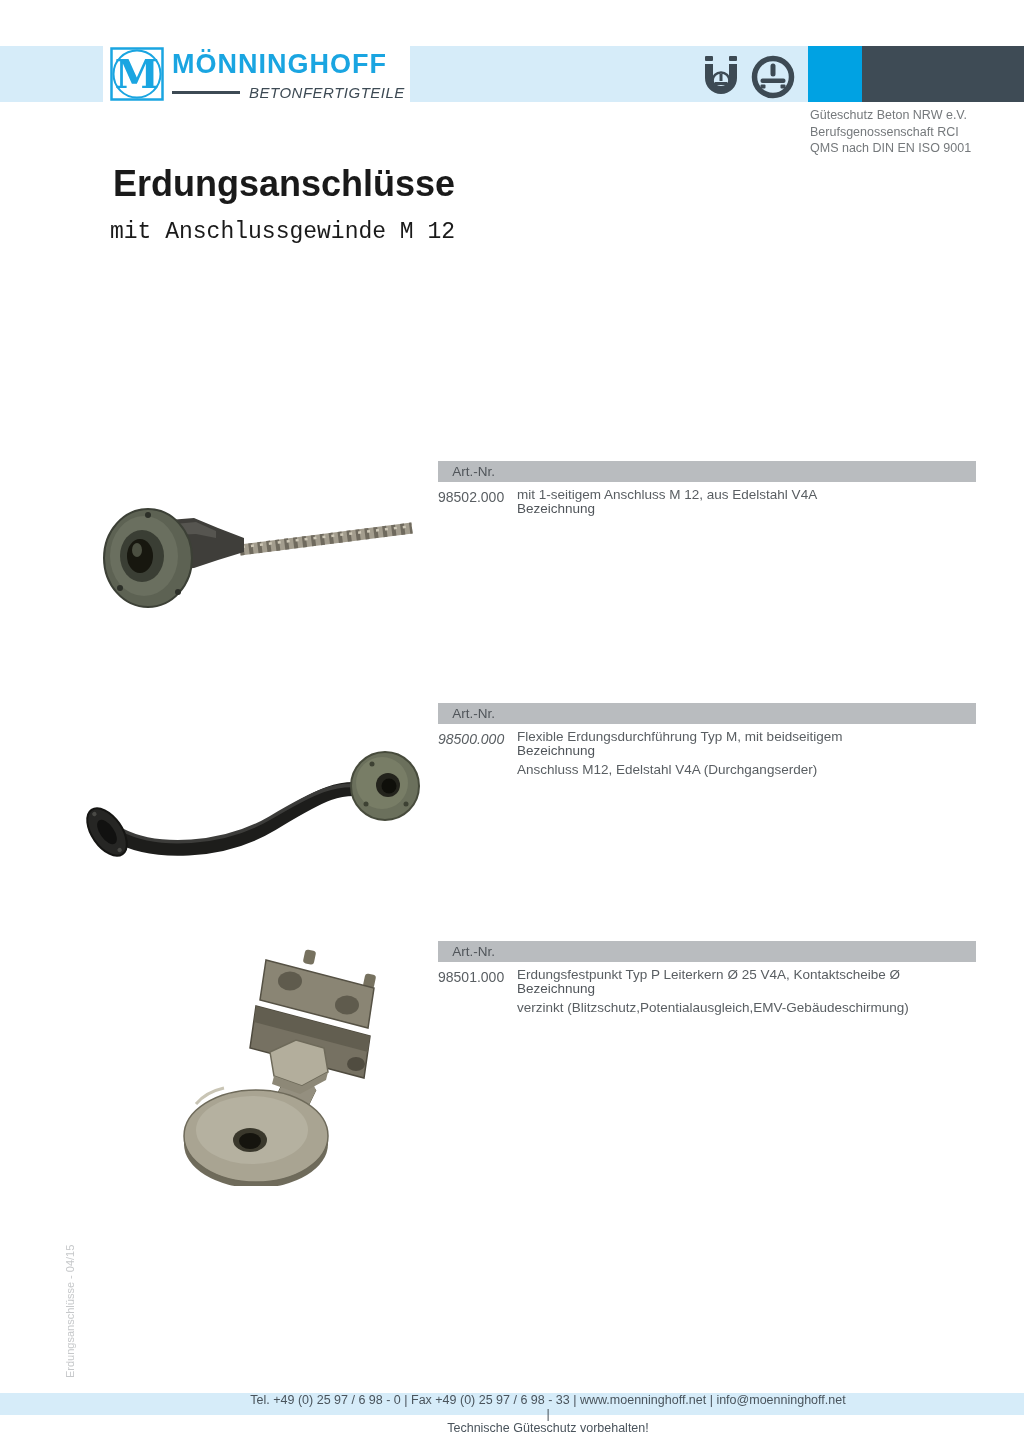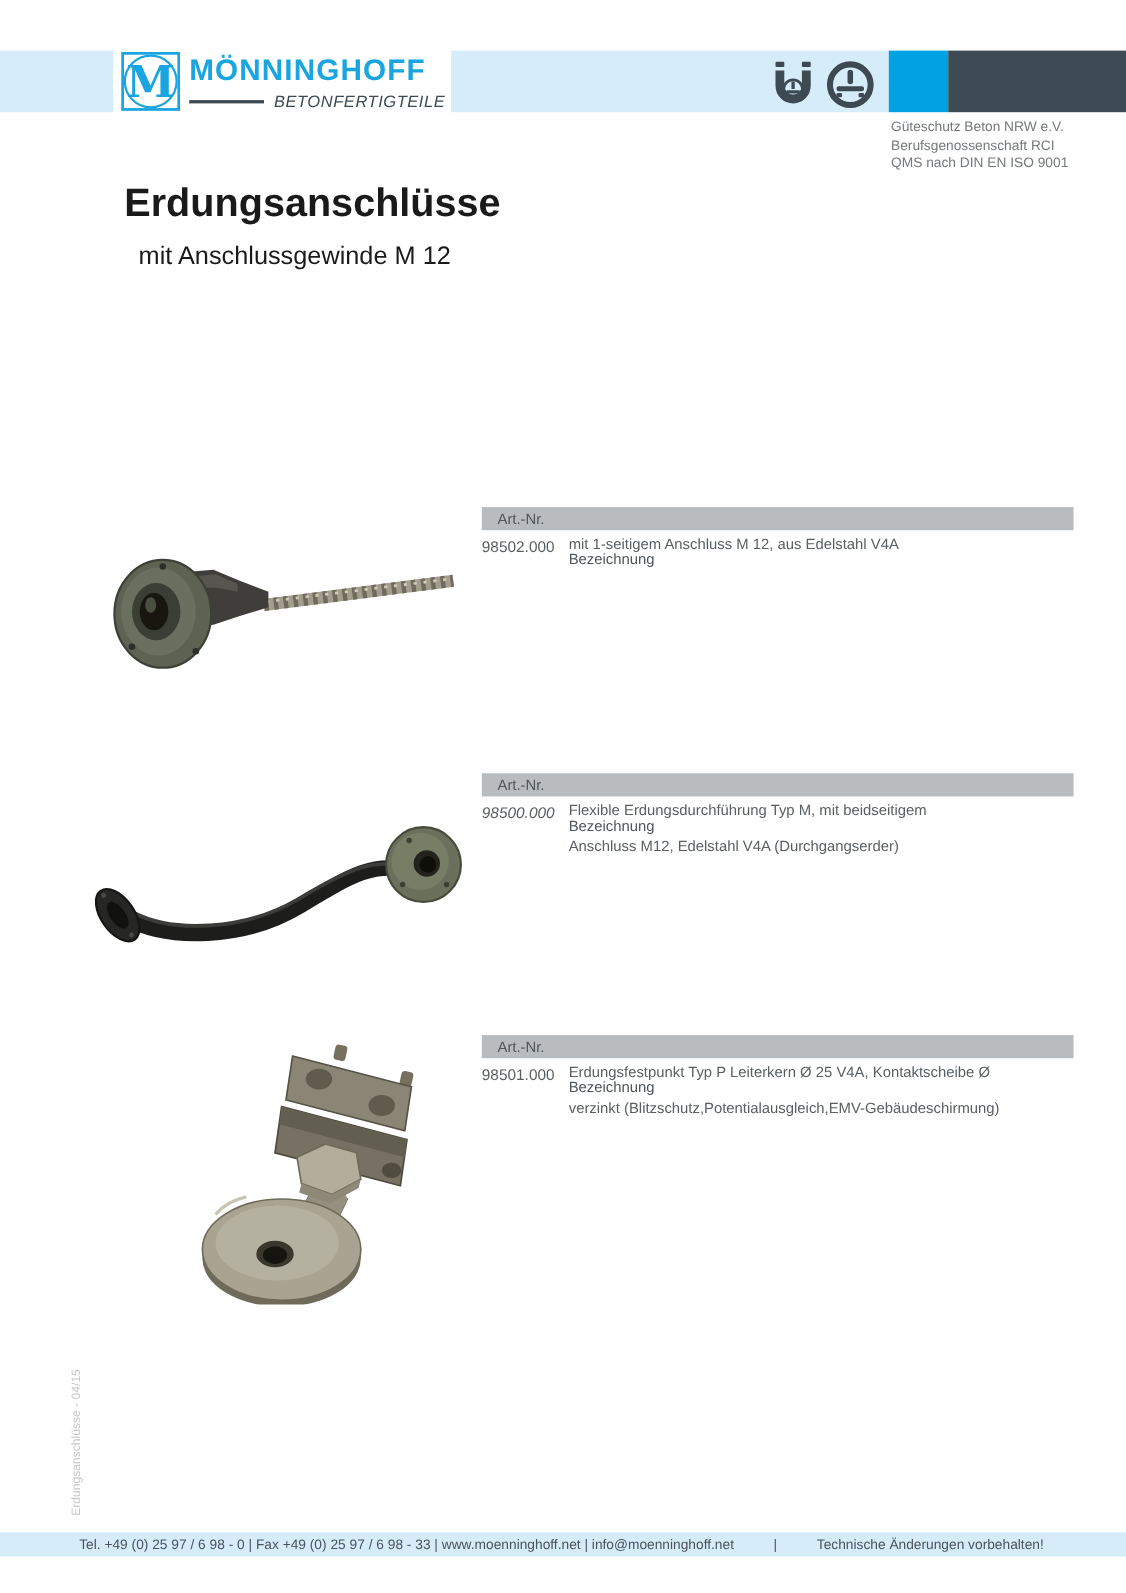--- a/index.html
+++ b/index.html
@@ -24,22 +24,22 @@
 
   .cert-icon-1 { position:absolute; left:702px; top:56px; }
   .cert-icon-2 { position:absolute; left:751px; top:55px; }
 
   .cert-text { position:absolute; left:810px; top:107px;
                font-size:12.5px; line-height:16.5px; color:#75797c; }
 
   
   .page-title    { position:absolute; left:113px; top:163px;
                    font-size:36px; font-weight:bold; color:#1a1a1a; }
-  .page-subtitle { position:absolute; left:126px; top:219px;
-                   font-size:23px; color:#1a1a1a; }
+  .page-subtitle { position:absolute; left:110px; top:219px;
+                   font-size:23px; color:#1a1a1a;font-family:Liberation Mono, monospace; }
 
   
   .tbl-bar { position:absolute; left:438px; width:538px; height:21px;
              background:#b9bcbf; line-height:21px; font-size:13.5px; color:#50555a; }
   .tbl-bar .col-art  { position:absolute; left:0; width:57px; text-align:right; }
   .tbl-bar .col-name { position:absolute; left:79px;margin-top:37px; }
   .bar-1 { top:461px; } .bar-2 { top:703px; } .bar-3 { top:941px; }
 
   .art-nr { position:absolute; left:438px; width:60px; text-align:right;
             font-size:14px; color:#595e62; }
@@ -54,21 +54,21 @@
   .img-2 { position:absolute; left:82px;  top:742px; width:340px; height:118px; }
   .img-3 { position:absolute; left:178px; top:948px; width:226px; height:238px; }
 
   
   .edition-note { position:absolute; left:64px; top:1228px; height:150px;
                   writing-mode:vertical-rl; transform:rotate(180deg);
                   font-size:11px; color:#c6c8ca; white-space:nowrap; }
 
   .footer-bar { position:absolute; left:0; top:1393px; width:1024px; height:22px;
                 background:#d6ecf9; display:flex; align-items:center;
-                padding-left:72px; font-size:12.5px; color:#4a545c; }
+                padding-left:72px; font-size:12.5px; color:#4a545c;flex-direction:column; }
   .footer-sep  { margin:0 36px; }
 </style>
 </head>
 <body>
 
 <div class="band-seg band-left"></div>
 <div class="band-seg band-mid"></div>
 <div class="band-seg band-cyan"></div>
 <div class="band-seg band-dark"></div>
 
@@ -201,14 +201,14 @@
 <div class="desc desc-3">
   <div>Erdungsfestpunkt Typ P Leiterkern Ø 25 V4A, Kontaktscheibe Ø</div>
   <div>verzinkt (Blitzschutz,Potentialausgleich,EMV-Gebäudeschirmung)</div>
 </div>
 
 <div class="edition-note">Erdungsanschlüsse - 04/15</div>
 
 <div class="footer-bar">
   <span>Tel. +49 (0) 25 97 / 6 98 - 0 | Fax +49 (0) 25 97 / 6 98 - 33 | www.moenninghoff.net | info@moenninghoff.net</span>
   <span class="footer-sep">|</span>
-  <span>Technische Änderungen vorbehalten!</span>
+  <span>Technische Güteschutz vorbehalten!</span>
 </div>
 
 </body></html>

